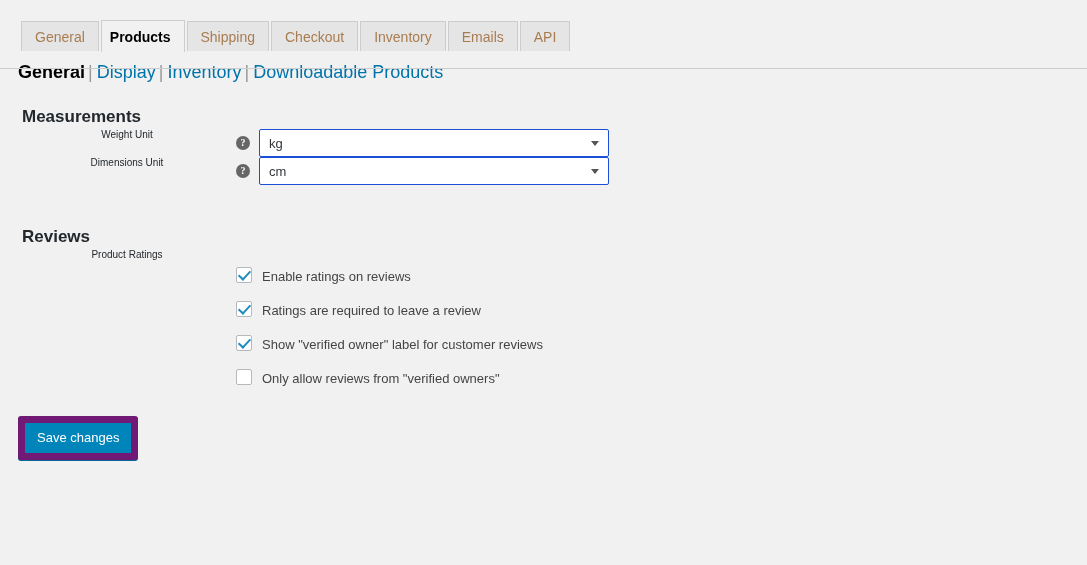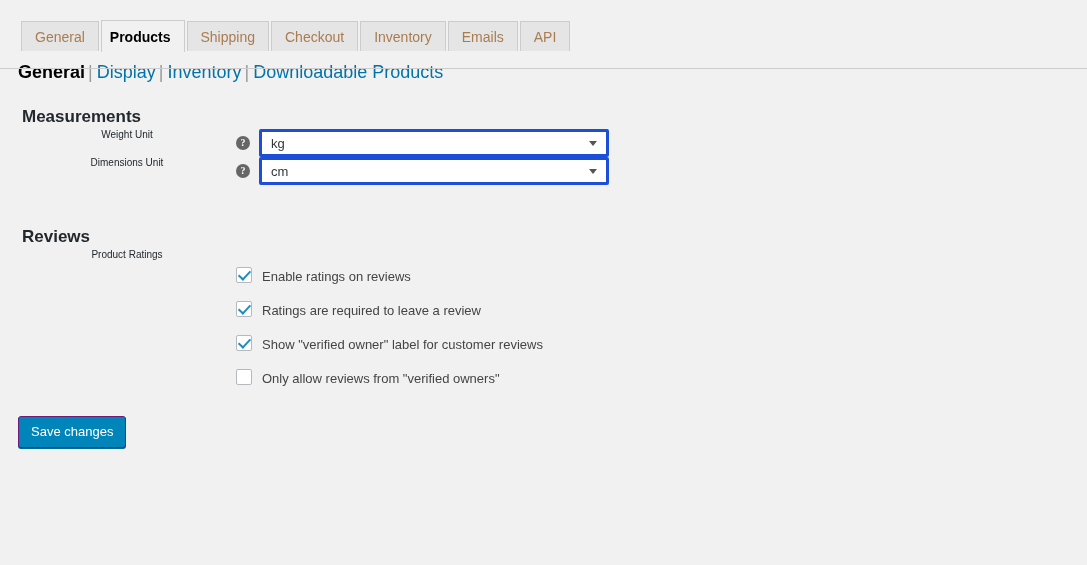--- a/index.html
+++ b/index.html
@@ -149,21 +149,21 @@
     font-family: "Liberation Serif", serif;
     cursor: help;
     user-select: none;
   }
 
   .select-box {
     position: relative;
     width: 350px;
     height: 28px;
     background: #fff;
-    border: 3px solid #1d4ed8;
+    border: 1px solid #1d4ed8;
     border-radius: 2px;
     display: flex;
     align-items: center;
     padding: 0 24px 0 9px;
     font-size: 13px;
     color: #32373c;
     cursor: pointer;
   }
   .select-box .arrow {
     position: absolute;
@@ -214,21 +214,21 @@
     color: #444;
     line-height: 1;
     user-select: none;
   }
 
   
   .submit-area { padding: 31px 0 0 18px; }
   .btn-primary {
     display: inline-block;
     background: #0085ba;
-    border: 1px solid #701a75;
+    border: 7px solid #701a75;
     border-radius: 3px;
     color: #fff;
     font-size: 13px;
     font-family: "Liberation Sans", sans-serif;
     line-height: 1;
     padding: 8px 12px 9px;
     cursor: pointer;
     box-shadow: 0 1px 0 #006799;
   }
 </style>

